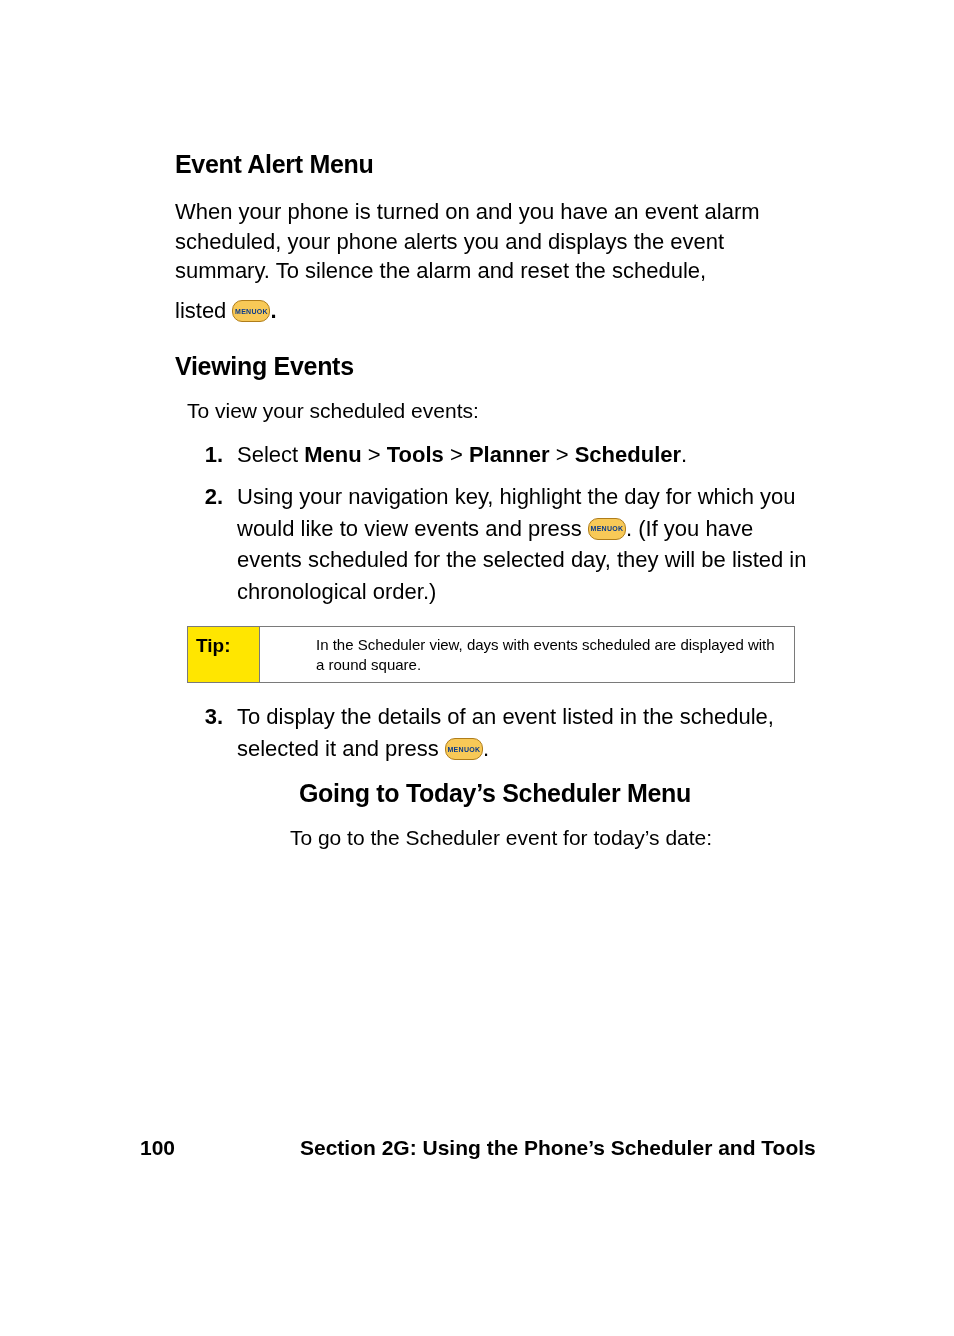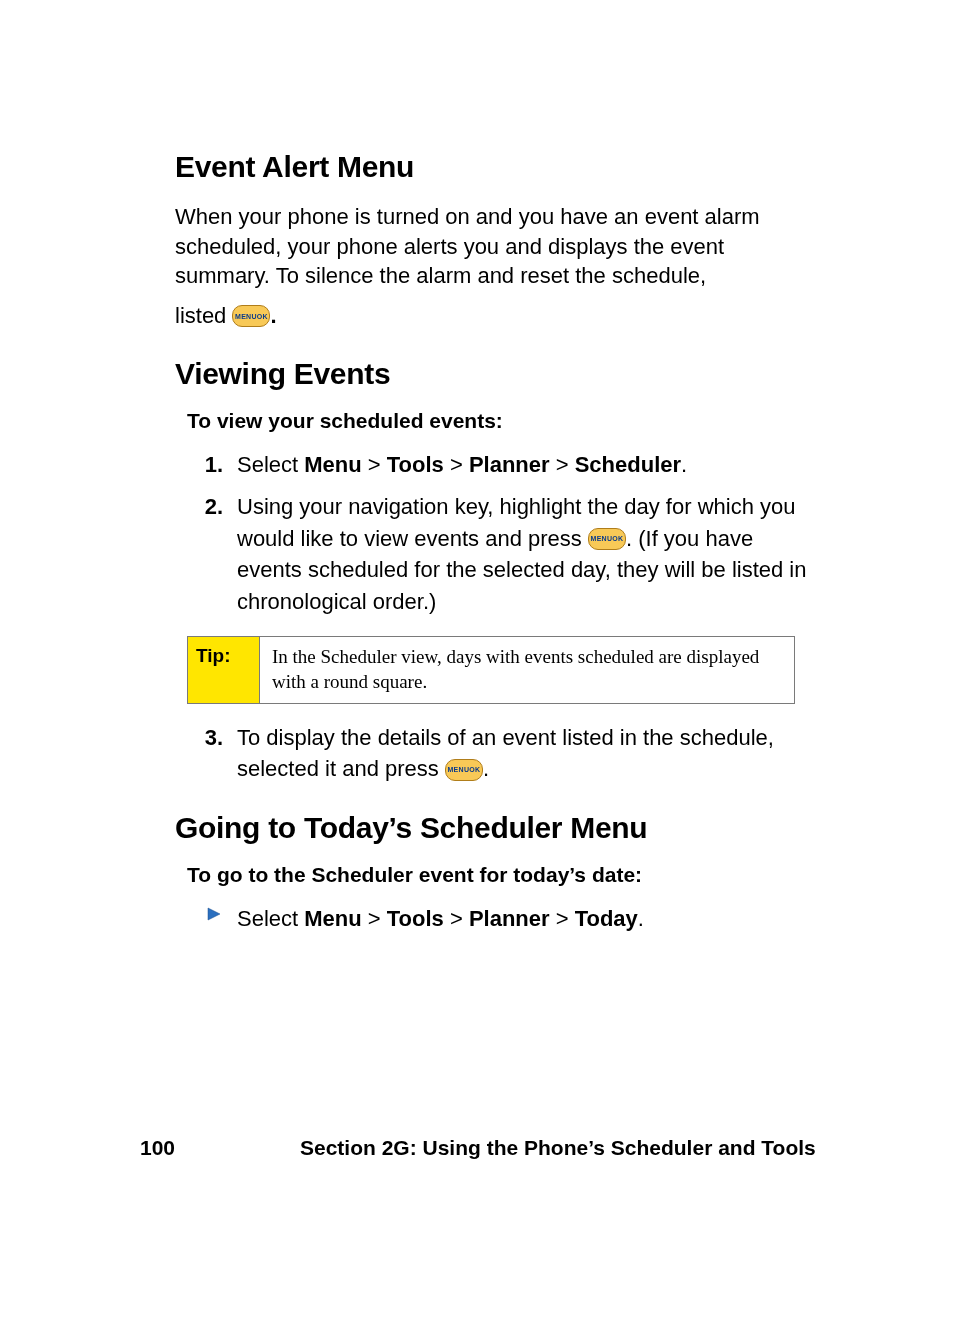--- a/index.html
+++ b/index.html
@@ -9,33 +9,33 @@
       color: #000;
       position: relative;
     }
     .page {
       position: absolute;
       top: 150px;
       left: 175px;
       width: 640px;
     }
     .h2 {
-      font-size: 30px;
+      font-size: 25px;
       font-weight: 700;
       margin-bottom: 18px;
       letter-spacing: -0.3px;
     }
     .para {
       font-size: 22px;
       line-height: 1.35;
       margin-bottom: 10px;
     }
     .sub {
       font-size: 21px;
-      font-weight: 700;
+      font-weight: 400;
       margin-left: 12px;
       margin-top: 12px;
       margin-bottom: 16px;
     }
     .ol {
       margin-left: 12px;
       margin-bottom: 10px;
     }
     .li {
       display: flex;
@@ -88,38 +88,38 @@
       position: relative;
       top: -1px;
     }
     .menu-key .mk-top { display:block; font-size:7px; letter-spacing:0.3px;}
     .menu-key .mk-bot { display:block; font-size:7px; letter-spacing:0.3px;}
     .tip-box {
       display: flex;
       border: 1px solid #7a7a7a;
       margin: 18px 0 18px 12px;
       width: 608px;
+      gap: 44px;
     }
     .tip-label {
       background: #ffe600;
       border-right: 1px solid #7a7a7a;
       width: 72px;
       font-weight: 700;
       font-size: 19px;
       padding: 8px 8px;
       flex-shrink: 0;
     }
     .tip-body {
-      font-size: 19px;
+      font-size: 15px;
       line-height: 1.3;
       padding: 8px 12px;
-      font-family: Liberation Serif, serif;
     }
     .section-2 { margin-top: 26px; }
-    .section-3 { margin-top: 26px; }
+    .section-3 { margin-top: 14px; text-align: center; }
     .footer {
       position: absolute;
       bottom: 176px;
       left: 140px;
       width: 690px;
       display: flex;
       font-weight: 700;
       font-size: 21px;
       margin-top: 36px;
     }
@@ -184,30 +184,20 @@
             </span><span>.</span>
           </span>
         </div>
       </div>
     </div>
   </div>
 
   <div class="section-3">
     <div class="h2">Going to Today’s Scheduler Menu</div>
     <div class="sub">To go to the Scheduler event for today’s date:</div>
-    <div class="bullet-li">
-      <div class="arrow">
-        <svg width="14" height="14" viewBox="0 0 14 14">
-          <polygon points="1,1 13,7 1,13" fill="#2b6fbf" stroke="#1a4e8f" stroke-width="0.5"></polygon>
-        </svg>
-      </div>
-      <div class="body">
-        <span>Select </span><b>Menu</b><span> &gt; </span><b>Tools</b><span> &gt; </span><b>Planner</b><span> &gt; </span><b>Today</b><span>.</span>
-      </div>
-    </div>
   </div>
 
 </div>
 
 <div class="footer">
   <div class="pg">100</div>
   <div class="txt">Section 2G: Using the Phone’s Scheduler and Tools</div>
 </div>
 
 </body></html>

